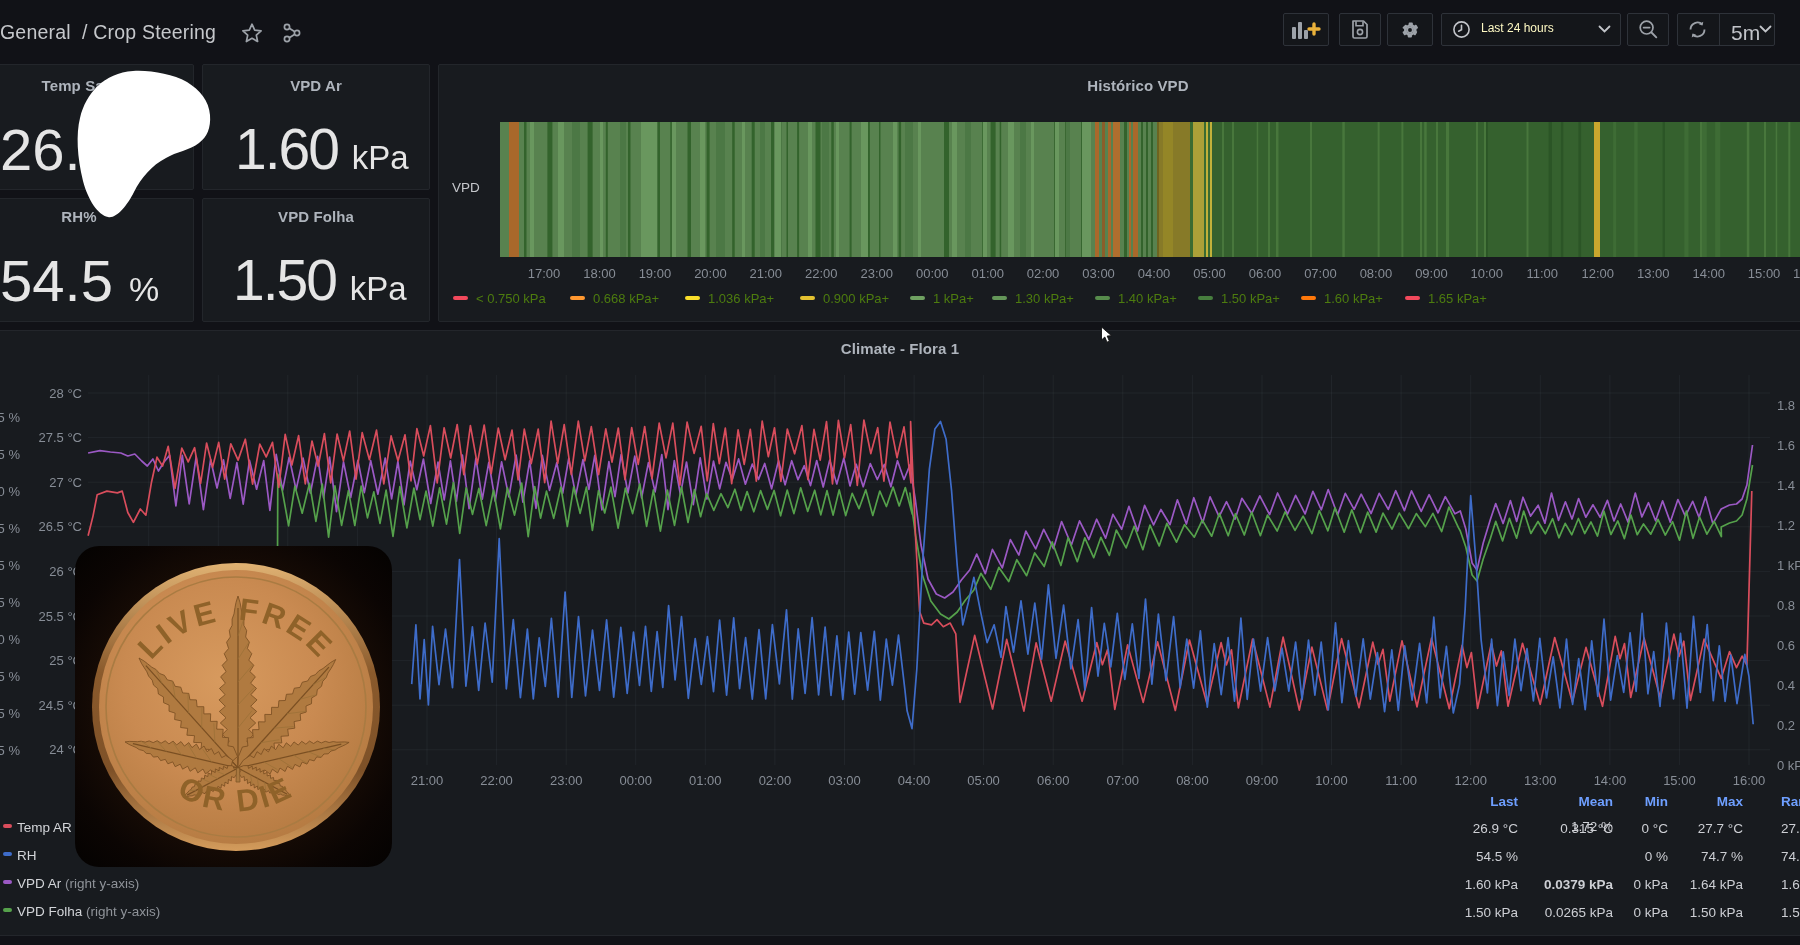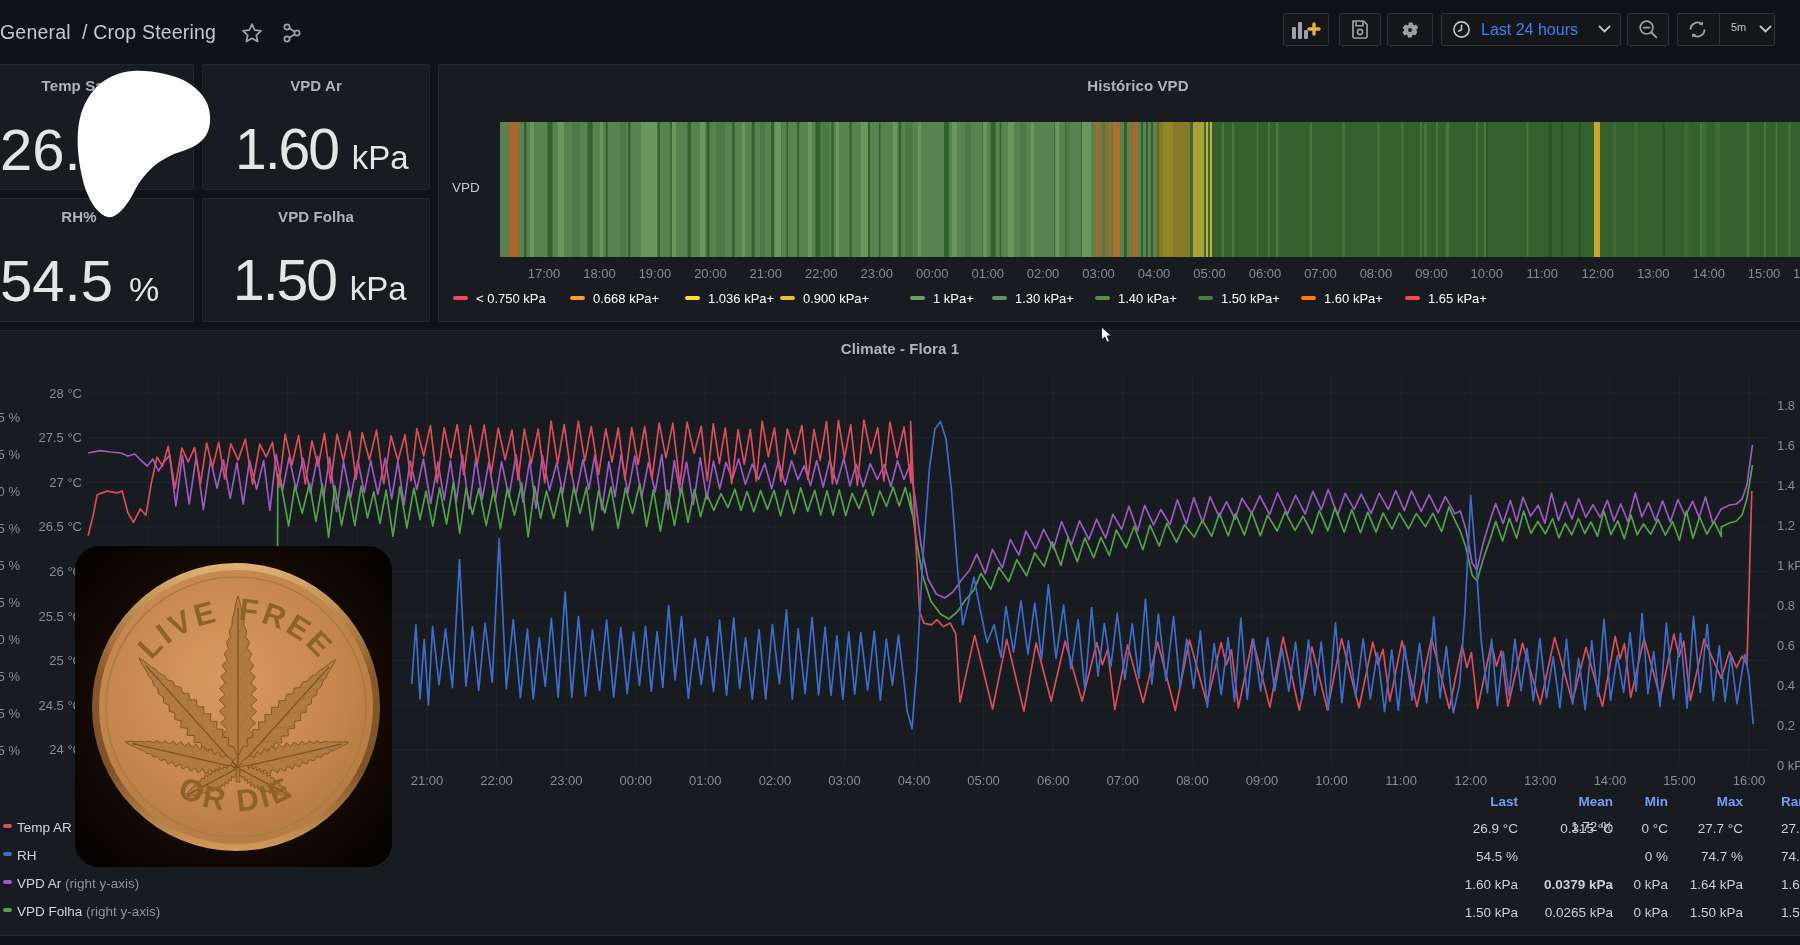--- a/index.html
+++ b/index.html
@@ -1,20 +1,20 @@
 <!DOCTYPE html>
 <html><head><meta charset="utf-8"><style>
 * { margin:0; padding:0; box-sizing:border-box; }
 html,body { width:1800px; height:945px; background:#111217; overflow:hidden;
   font-family:"Liberation Sans", sans-serif; position:relative; }
 .panel { position:absolute; background:#181B1F; border:1px solid #23262B; border-radius:2px; }
 .ptitle { position:absolute; width:100%; text-align:center; color:#AEB4BC; font-size:15px; font-weight:600; letter-spacing:.1px;}
 .statv { position:absolute; color:#e5e5e5; font-weight:500; line-height:1; white-space:nowrap; }
 .ax { fill:#878D96; font-size:13px; font-family:"Liberation Sans",sans-serif; }
-.titem { position:absolute; top:291px; height:14px; display:flex; align-items:center; color:#ffffff; font-size:13px; }
+.titem { position:absolute; top:291px; height:14px; display:flex; align-items:center; color:#4d7c0f; font-size:13px; }
 .tdash { display:inline-block; width:15px; height:4px; border-radius:2px; margin-right:8px; }
 .lname { position:absolute; color:#D2D4D8; font-size:13.5px; }
 .ldot { position:absolute; width:9px; height:4px; border-radius:2px; }
 .lv { position:absolute; color:#CDCFD4; font-size:13.5px; text-align:right; width:90px; }
 .lh { position:absolute; color:#6E9FFF; font-size:13.5px; font-weight:600; text-align:right; width:90px; }
 .tbtn { position:absolute; border:1px solid #2E3239; border-radius:2px; background:#14161A; }
 </style></head><body>
 
 <div style="position:absolute;left:0;top:21px;color:#C5C7CB;font-size:19.5px;letter-spacing:0.2px;">General&nbsp; / Crop Steering</div>
 <svg style="position:absolute;left:241px;top:22px" width="70" height="22" viewBox="0 0 70 22">
@@ -44,38 +44,38 @@
 <div class="tbtn" style="left:1387px;top:13px;width:46px;height:33px"></div>
 <svg style="position:absolute;left:1399px;top:19px" width="22" height="22" viewBox="0 0 24 24">
   <path fill="#9DA2A9" d="M12 8.2a3.8 3.8 0 1 0 0 7.6 3.8 3.8 0 0 0 0-7.6zm0 5.9a2.1 2.1 0 1 1 0-4.2 2.1 2.1 0 0 1 0 4.2z"></path>
   <path fill="#9DA2A9" d="M20.2 13.6l-1.1-.63a7.3 7.3 0 0 0 0-1.94l1.1-.63a1 1 0 0 0 .37-1.37l-1.3-2.26a1 1 0 0 0-1.37-.37l-1.1.64a7.3 7.3 0 0 0-1.68-.97V4.8a1 1 0 0 0-1-1h-2.6a1 1 0 0 0-1 1v1.27c-.6.25-1.17.57-1.68.97l-1.1-.64a1 1 0 0 0-1.37.37L4.07 9.03a1 1 0 0 0 .37 1.37l1.1.63a7.3 7.3 0 0 0 0 1.94l-1.1.63a1 1 0 0 0-.37 1.37l1.3 2.26a1 1 0 0 0 1.37.37l1.1-.64c.51.4 1.08.72 1.68.97v1.27a1 1 0 0 0 1 1h2.6a1 1 0 0 0 1-1v-1.27c.6-.25 1.17-.57 1.68-.97l1.1.64a1 1 0 0 0 1.37-.37l1.3-2.26a1 1 0 0 0-.37-1.37zm-8.2 1.9a3.5 3.5 0 1 1 0-7 3.5 3.5 0 0 1 0 7z"></path>
 </svg>
 <div class="tbtn" style="left:1441px;top:13px;width:180px;height:33px"></div>
 <svg style="position:absolute;left:1452px;top:20px" width="19" height="19" viewBox="0 0 19 19">
   <circle cx="9.5" cy="9.5" r="7.6" fill="none" stroke="#C2C4C9" stroke-width="1.6"></circle>
   <path d="M9.5 5.2 V9.8 L6.6 11.2" fill="none" stroke="#C2C4C9" stroke-width="1.6" stroke-linecap="round"></path>
 </svg>
-<div style="position:absolute;left:1481px;top:21px;color:#3b82f6;font-size:16px;font-weight:500;">Last 24 hours</div>
+<div style="position:absolute;left:1481px;top:21px;color:#fef9c3;font-size:12px;font-weight:500;">Last 24 hours</div>
 <svg style="position:absolute;left:1598px;top:25px" width="13" height="9" viewBox="0 0 13 9">
     <path d="M1.5 1.5 L6.5 6.5 L11.5 1.5" fill="none" stroke="#C2C4C9" stroke-width="1.8" stroke-linecap="round"></path>
   </svg>
 <div class="tbtn" style="left:1627px;top:13px;width:42px;height:33px"></div>
 <svg style="position:absolute;left:1638px;top:19px" width="21" height="21" viewBox="0 0 21 21">
   <circle cx="8.6" cy="8.6" r="6.4" fill="none" stroke="#9DA2A9" stroke-width="1.7"></circle>
   <line x1="13.5" y1="13.5" x2="18.3" y2="18.3" stroke="#9DA2A9" stroke-width="1.9" stroke-linecap="round"></line>
   <line x1="5.6" y1="8.6" x2="11.6" y2="8.6" stroke="#9DA2A9" stroke-width="1.7" stroke-linecap="round"></line>
 </svg>
 <div class="tbtn" style="left:1677px;top:13px;width:98px;height:33px"></div>
 <div style="position:absolute;left:1719px;top:13px;width:1px;height:33px;background:#2E3239"></div>
 <svg style="position:absolute;left:1687px;top:19px" width="21" height="21" viewBox="0 0 24 24">
   <path d="M20 12a8 8 0 0 1-13.6 5.7 M4 12a8 8 0 0 1 13.6-5.7" fill="none" stroke="#9DA2A9" stroke-width="2.1"></path>
   <path d="M18.6 3 L17.7 7.5 L13.5 6.1 Z" fill="#9DA2A9"></path>
   <path d="M5.4 21 L6.3 16.5 L10.5 17.9 Z" fill="#9DA2A9"></path>
 </svg>
-<div style="position:absolute;left:1731px;top:21px;color:#C2C4C9;font-size:11px;font-weight:500;">5m</div>
+<div style="position:absolute;left:1731px;top:21px;color:#C2C4C9;font-size:21px;font-weight:500;">5m</div>
 <svg style="position:absolute;left:1759px;top:25px" width="13" height="9" viewBox="0 0 13 9">
     <path d="M1.5 1.5 L6.5 6.5 L11.5 1.5" fill="none" stroke="#C2C4C9" stroke-width="1.8" stroke-linecap="round"></path>
   </svg>
 
 <div class="panel" style="left:-36px;top:64px;width:230px;height:126px"></div>
 <div class="ptitle" style="left:-36px;top:77px;width:230px;">Temp Sala</div>
 <div class="statv" style="left:0px;top:121px;font-size:58px;">26.</div>
 
 <div class="panel" style="left:202px;top:64px;width:228px;height:126px"></div>
 <div class="ptitle" style="left:202px;top:77px;width:228px;">VPD Ar</div>
@@ -244,21 +244,21 @@
     <span>&lt; 0.750 kPa</span>
   </div>
 <div class="titem" style="left:570px">
     <span class="tdash" style="background:#FF9830"></span>
     <span>0.668 kPa+</span>
   </div>
 <div class="titem" style="left:685px">
     <span class="tdash" style="background:#FADE2A"></span>
     <span>1.036 kPa+</span>
   </div>
-<div class="titem" style="left:780px">
+<div class="titem" style="left:800px">
     <span class="tdash" style="background:#E3C130"></span>
     <span>0.900 kPa+</span>
   </div>
 <div class="titem" style="left:910px">
     <span class="tdash" style="background:#6FA161"></span>
     <span>1 kPa+</span>
   </div>
 <div class="titem" style="left:992px">
     <span class="tdash" style="background:#649659"></span>
     <span>1.30 kPa+</span>

